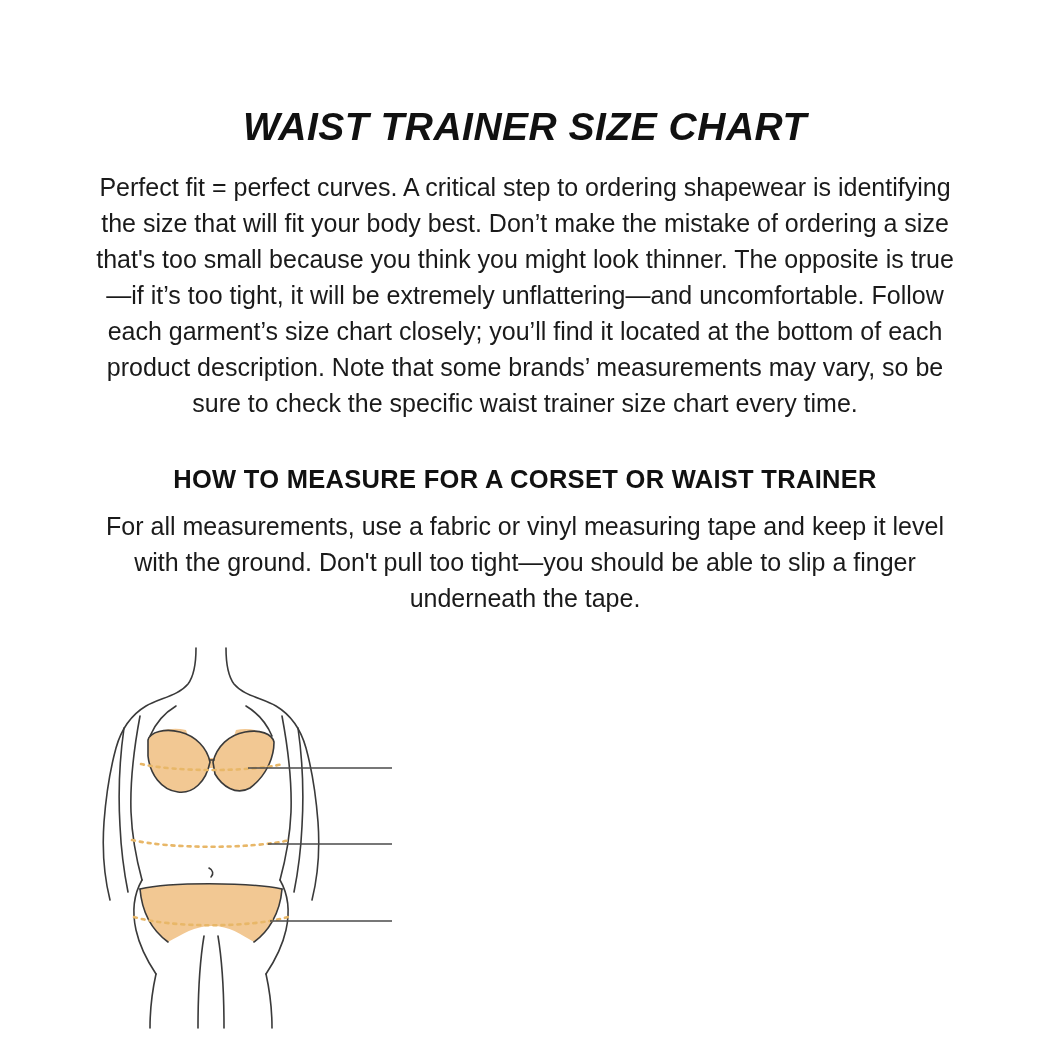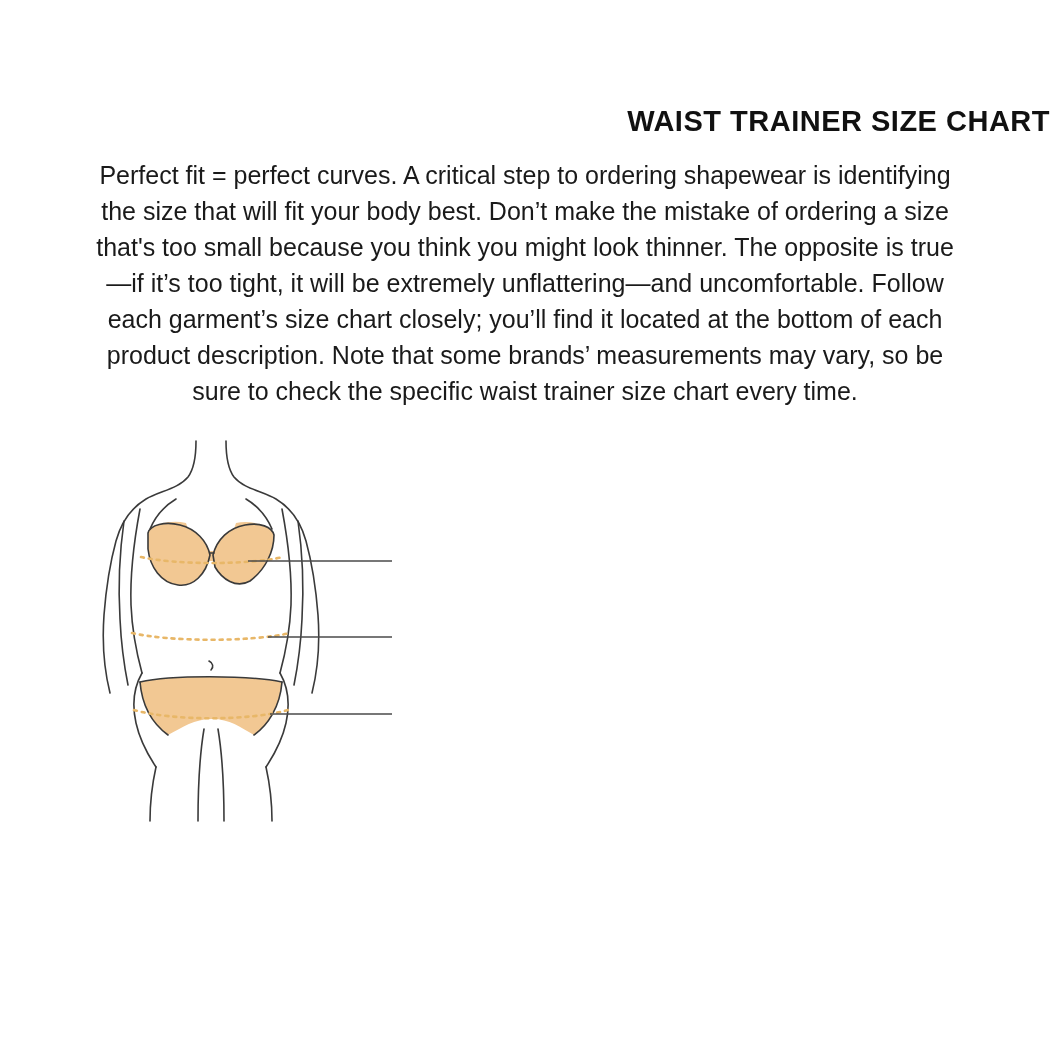--- a/index.html
+++ b/index.html
@@ -16,27 +16,28 @@
     overflow: hidden;
   }
   .page {
     width: 1050px;
     height: 1050px;
     position: relative;
     box-sizing: border-box;
     padding: 0;
   }
   .title {
-    text-align: right;
-    font-size: 29px;
+    text-align: center;
+    font-size: 39px;
     font-weight: bold;
     letter-spacing: 0.5px;
     color: #111111;
     margin: 104px 0 0 0;
     line-height: 1.2;
+    font-style: italic;
   }
   .intro {
     margin: 18px auto 8px auto;
     width: 880px;
     text-align: center;
     font-size: 25px;
     line-height: 1.44;
     color: #1a1a1a;
     font-weight: 400;
   }
@@ -70,21 +71,23 @@
 </style>
 </head>
 <body>
 
 <div class="page">
 
   <h1 class="title">WAIST TRAINER SIZE CHART</h1>
 
   <p class="intro">Perfect fit = perfect curves. A critical step to ordering shapewear is identifying the size that will fit your body best. Don’t make the mistake of ordering a size that's too small because you think you might look thinner. The opposite is true—if it’s too tight, it will be extremely unflattering—and uncomfortable. Follow each garment’s size chart closely; you’ll find it located at the bottom of each product description. Note that some brands’ measurements may vary, so be sure to check the specific waist trainer size chart every time.</p>
 
+  <h2 class="subtitle">HOW TO MEASURE FOR A CORSET OR WAIST TRAINER</h2>
 
+  <p class="measure-text">For all measurements, use a fabric or vinyl measuring tape and keep it level with the ground. Don't pull too tight—you should be able to slip a finger underneath the tape.</p>
 
   <div class="diagram">
 
     <svg width="1050" height="400" viewBox="0 0 1050 400">
 
       <g>
         <path d="M148 104 C150 96 165 92 180 96 C196 100 207 112 210 126 C206 146 193 158 178 156 C161 154 150 138 148 120 Z" fill="#f2c893"></path>
         <path d="M213 126 C217 110 229 99 245 96 C260 93 272 98 274 106 C274 122 266 140 250 152 C236 160 222 150 215 138 Z" fill="#f2c893"></path>
         <path d="M148 102 C158 94 172 91 186 94 L188 100 C174 98 160 100 150 107 Z" fill="#f2c893"></path>
         <path d="M274 104 C264 95 250 91 236 94 L234 100 C248 98 262 100 272 108 Z" fill="#f2c893"></path>

